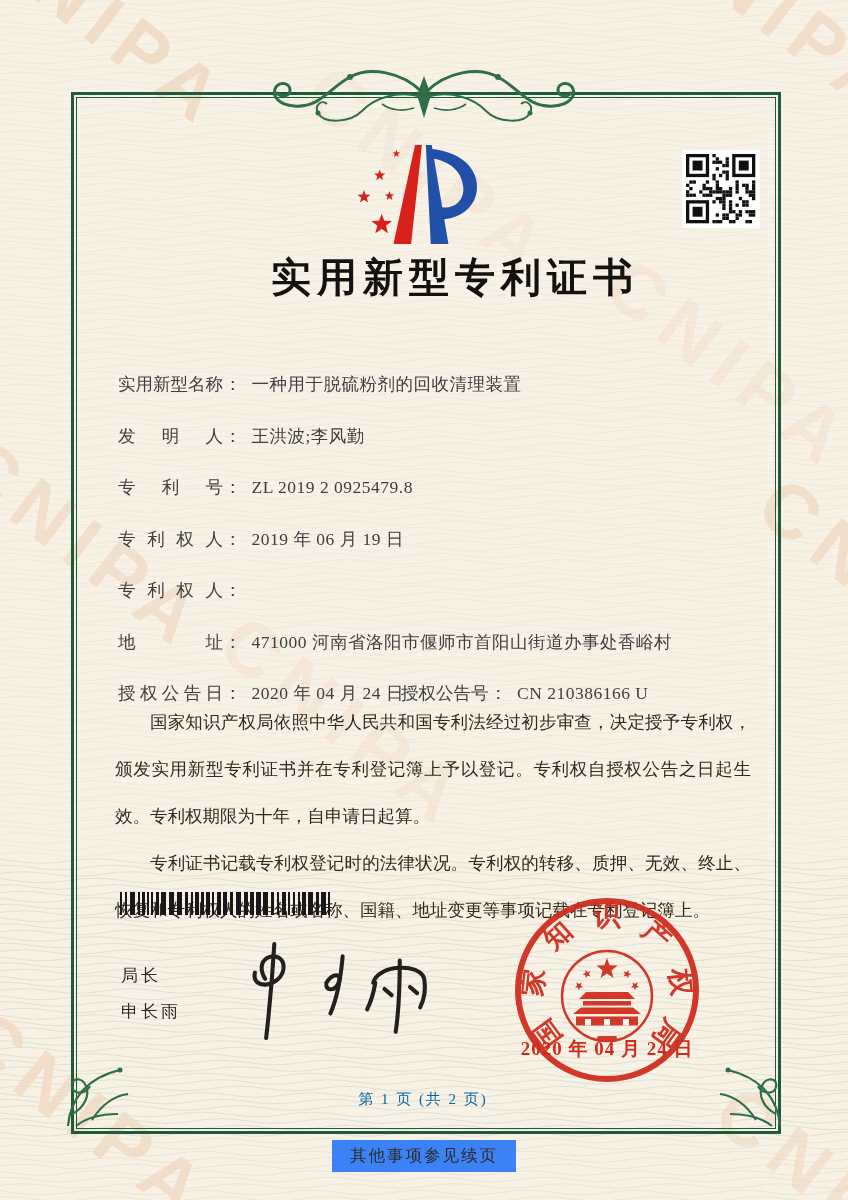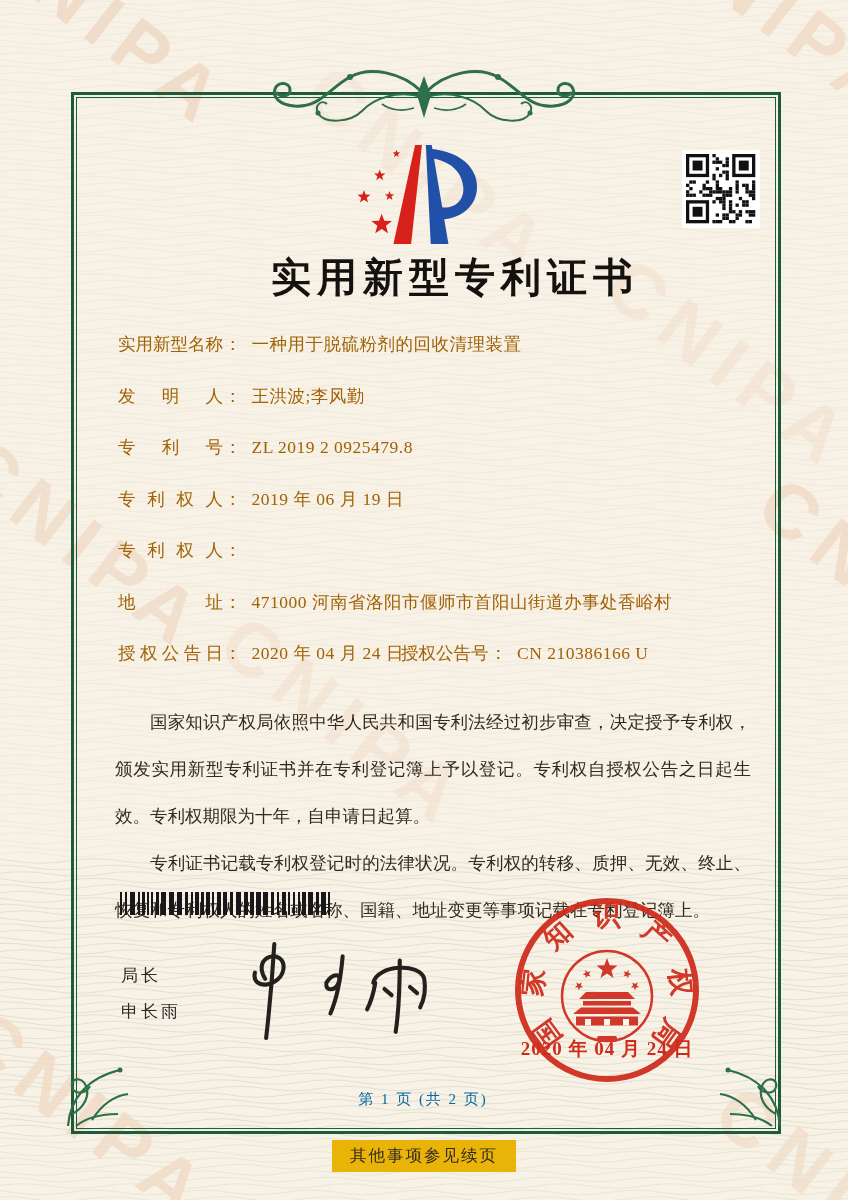--- a/index.html
+++ b/index.html
@@ -14,40 +14,40 @@
   .frame-inner{position:absolute;inset:2px;border:1px solid var(--green,#1d5c3b);}
   .orn-top{position:absolute;left:264px;top:64px;width:320px;height:58px;z-index:3;}
   .corner{position:absolute;width:70px;height:70px;z-index:3;}
   .corner.bl{left:62px;top:1062px;}
   .corner.br{left:716px;top:1062px;transform:scaleX(-1);}
   .certno{position:absolute;left:98px;top:142px;font-size:17px;letter-spacing:2px;color:#3a352d;z-index:4;}
   .logo{position:absolute;left:352px;top:140px;width:130px;height:108px;z-index:4;}
   .qrbox{position:absolute;left:682px;top:150px;background:#ffffff;padding:4px;line-height:0;z-index:4;}
   .title{position:absolute;left:71px;top:250px;width:704px;text-align:center;font-size:40px;font-weight:bold;
          letter-spacing:6px;color:#14120f;z-index:4;padding-left:32px;}
-  #fields{position:absolute;left:118px;top:332px;width:600px;z-index:4;color:#a16207;}
+  #fields{position:absolute;left:118px;top:372px;width:600px;z-index:4;color:#404040;}
   .frow{display:flex;align-items:baseline;height:34px;margin-bottom:17.5px;font-size:17.5px;position:relative;}
   .flabel{width:105px;display:inline-block;text-align:justify;text-align-last:justify;}
   .fcolon{margin:0 10px 0 1px;}
   .fvalue{letter-spacing:0.5px;white-space:nowrap;}
   .gsec{position:absolute;left:268px;top:0;display:flex;align-items:baseline;margin-left:15px;}
   #body-paras{position:absolute;left:115px;top:699px;width:636px;z-index:4;}
   #body-paras p{margin:0;font-size:17.5px;line-height:47px;text-indent:2em;color:#33291f;text-align:justify;}
   .barcode{position:absolute;left:120px;top:892px;z-index:4;}
   .signer-title{position:absolute;left:121px;top:964px;font-size:17px;letter-spacing:3px;
       font-family:"Liberation Sans","DejaVu Sans",sans-serif;color:#2c2a26;z-index:4;}
   .signer-name{position:absolute;left:121px;top:1000px;font-size:17px;letter-spacing:3px;
       font-family:"Liberation Sans","DejaVu Sans",sans-serif;color:#2c2a26;z-index:4;}
   .signature{position:absolute;left:218px;top:938px;width:235px;height:102px;z-index:4;}
   .sealwrap{position:absolute;left:512px;top:893px;width:190px;height:190px;z-index:5;opacity:0.93;}
   .sealdate{position:absolute;left:500px;top:1036px;width:214px;text-align:center;font-size:19px;font-weight:bold;
       letter-spacing:1px;color:var(--red,#cf2b1b);z-index:6;white-space:nowrap;}
   .pagenum{position:absolute;left:71px;top:1090px;width:704px;text-align:center;font-size:15px;
       letter-spacing:2px;color:#0369a1;z-index:4;}
-  .footnote{position:absolute;top:1140px;left:50%;transform:translateX(-50%);background:#eab308;
+  .footnote{position:absolute;top:1140px;left:50%;transform:translateX(-50%);background:#3b82f6;
       padding:5px 18px;font-size:16.5px;letter-spacing:2px;color:#2f2a22;z-index:4;}
 </style>
 </head>
 <body>
 
 <div class="page">
   <svg id="waves" width="848" height="1200">
       <path d="M-40 3.0 q27 -4.5 54 0 q27 4.5 54 0 q27 -4.5 54 0 q27 4.5 54 0 q27 -4.5 54 0 q27 4.5 54 0 q27 -4.5 54 0 q27 4.5 54 0 q27 -4.5 54 0 q27 4.5 54 0 q27 -4.5 54 0 q27 4.5 54 0 q27 -4.5 54 0 q27 4.5 54 0 q27 -4.5 54 0 q27 4.5 54 0 q27 -4.5 54 0 q27 4.5 54 0" stroke="#9cb592" fill="none" stroke-width="1" opacity="0.1"></path>
       <path d="M-22 9.5 q27 -4.5 54 0 q27 4.5 54 0 q27 -4.5 54 0 q27 4.5 54 0 q27 -4.5 54 0 q27 4.5 54 0 q27 -4.5 54 0 q27 4.5 54 0 q27 -4.5 54 0 q27 4.5 54 0 q27 -4.5 54 0 q27 4.5 54 0 q27 -4.5 54 0 q27 4.5 54 0 q27 -4.5 54 0 q27 4.5 54 0 q27 -4.5 54 0 q27 4.5 54 0" stroke="#9cb592" fill="none" stroke-width="1" opacity="0.1"></path>
       <path d="M-4 16.0 q27 -4.5 54 0 q27 4.5 54 0 q27 -4.5 54 0 q27 4.5 54 0 q27 -4.5 54 0 q27 4.5 54 0 q27 -4.5 54 0 q27 4.5 54 0 q27 -4.5 54 0 q27 4.5 54 0 q27 -4.5 54 0 q27 4.5 54 0 q27 -4.5 54 0 q27 4.5 54 0 q27 -4.5 54 0 q27 4.5 54 0 q27 -4.5 54 0 q27 4.5 54 0" stroke="#9cb592" fill="none" stroke-width="1" opacity="0.1"></path>

